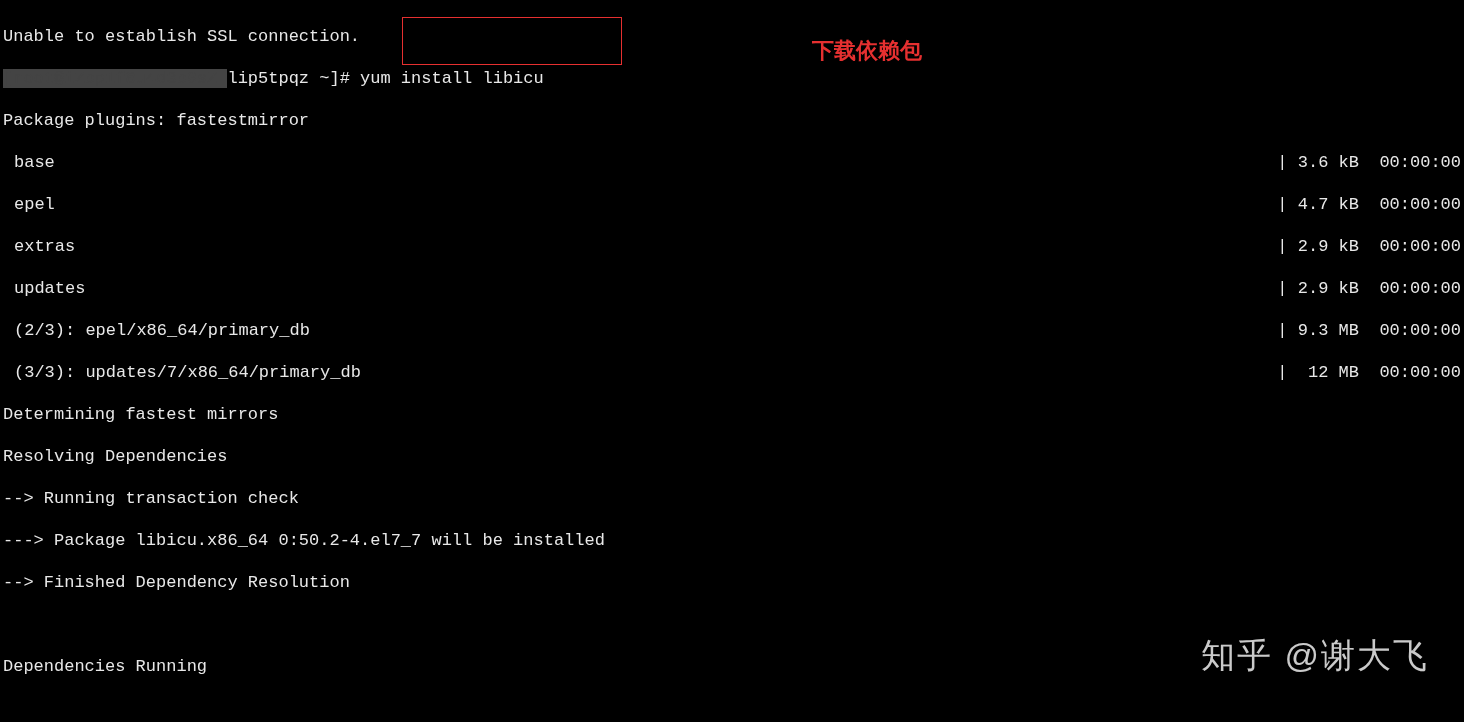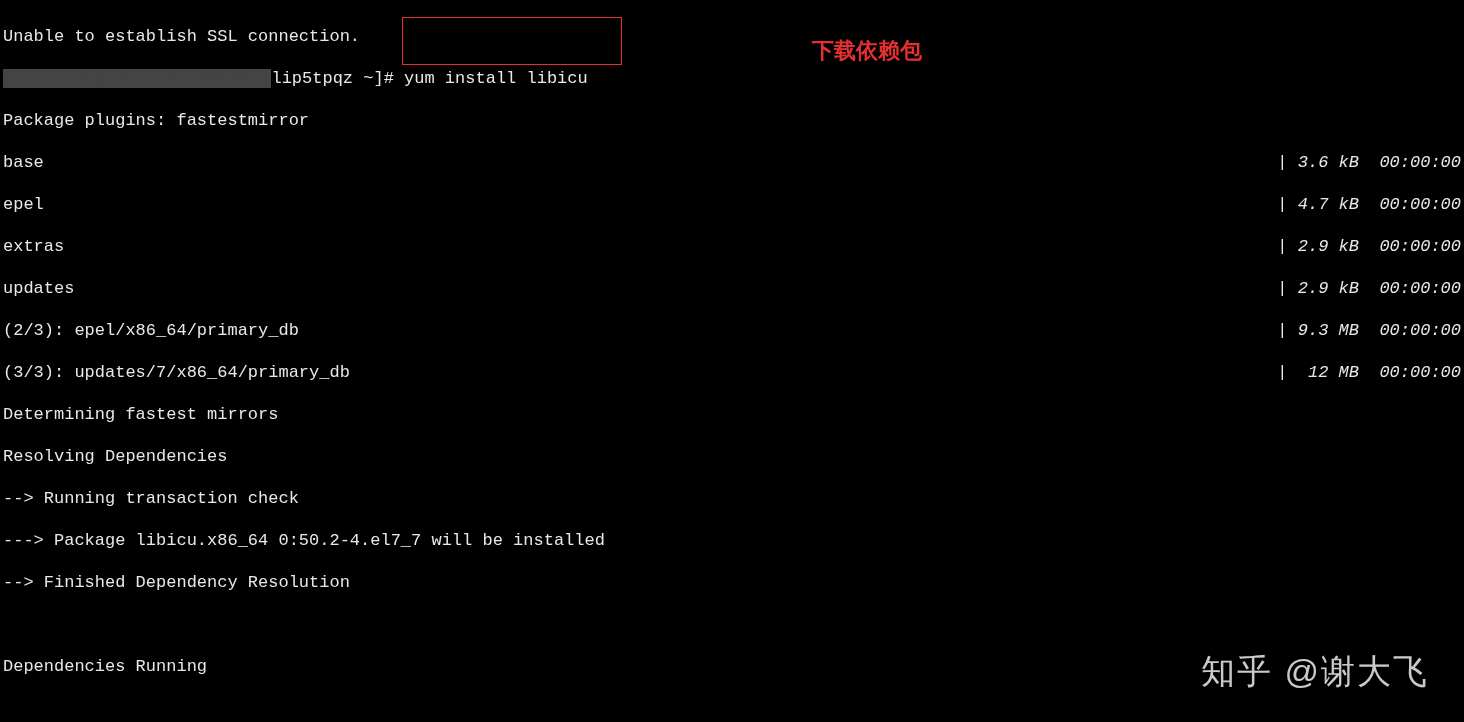--- a/index.html
+++ b/index.html
@@ -15,23 +15,24 @@
     color: #e8e8e8;
     position: relative;
   }
   .term {
     white-space: pre;
     padding: 5px 3px;
   }
   .ln {
     display: flex;
     justify-content: space-between;
+    margin-left: 11px;
   }
   .ln .l { white-space: pre; }
-  .ln .r { white-space: pre; text-align: center; font-style: italic; }
+  .ln .r { white-space: pre; text-align: center; }
   .cmd-highlight {
     position: absolute;
     border: 1px solid #e63030;
     width: 218px;
     height: 46px;
     top: 17px;
     left: 402px;
     pointer-events: none;
   }
   .annotation {
@@ -40,35 +41,35 @@
     font-size: 22px;
     font-weight: 600;
     font-family: "Microsoft YaHei", sans-serif;
     top: 40px;
     left: 812px;
     pointer-events: none;
   }
   .watermark {
     position: absolute;
     right: 35px;
-    bottom: 40px;
+    bottom: 56px;
     color: #e0e0e0;
     font-size: 34px;
     font-family: "Microsoft YaHei", sans-serif;
     letter-spacing: 2px;
     pointer-events: none;
     opacity: 0.9;
   }
 </style>
 </head>
 <body>
 
 <div class="term">
 <div>Unable to establish SSL connection.</div>
-<div><span style="background:#444;color:#444;padding-left:44px;">[root@iZbp1f8u4d3b9sZ </span><span>lip5tpqz ~]# </span><span>yum install libicu</span></div>
+<div><span style="background:#444;color:#444;">[root@iZbp1f8u4d3b9sZ </span><span>lip5tpqz ~]# </span><span>yum install libicu</span></div>
 <div>Package plugins: fastestmirror</div>
 <div class="ln"><span class="l">base</span><span class="r">| 3.6 kB  00:00:00</span></div>
 <div class="ln"><span class="l">epel</span><span class="r">| 4.7 kB  00:00:00</span></div>
 <div class="ln"><span class="l">extras</span><span class="r">| 2.9 kB  00:00:00</span></div>
 <div class="ln"><span class="l">updates</span><span class="r">| 2.9 kB  00:00:00</span></div>
 <div class="ln"><span class="l">(2/3): epel/x86_64/primary_db</span><span class="r">| 9.3 MB  00:00:00</span></div>
 <div class="ln"><span class="l">(3/3): updates/7/x86_64/primary_db</span><span class="r">|  12 MB  00:00:00</span></div>
 <div>Determining fastest mirrors</div>
 <div>Resolving Dependencies</div>
 <div>--&gt; Running transaction check</div>

